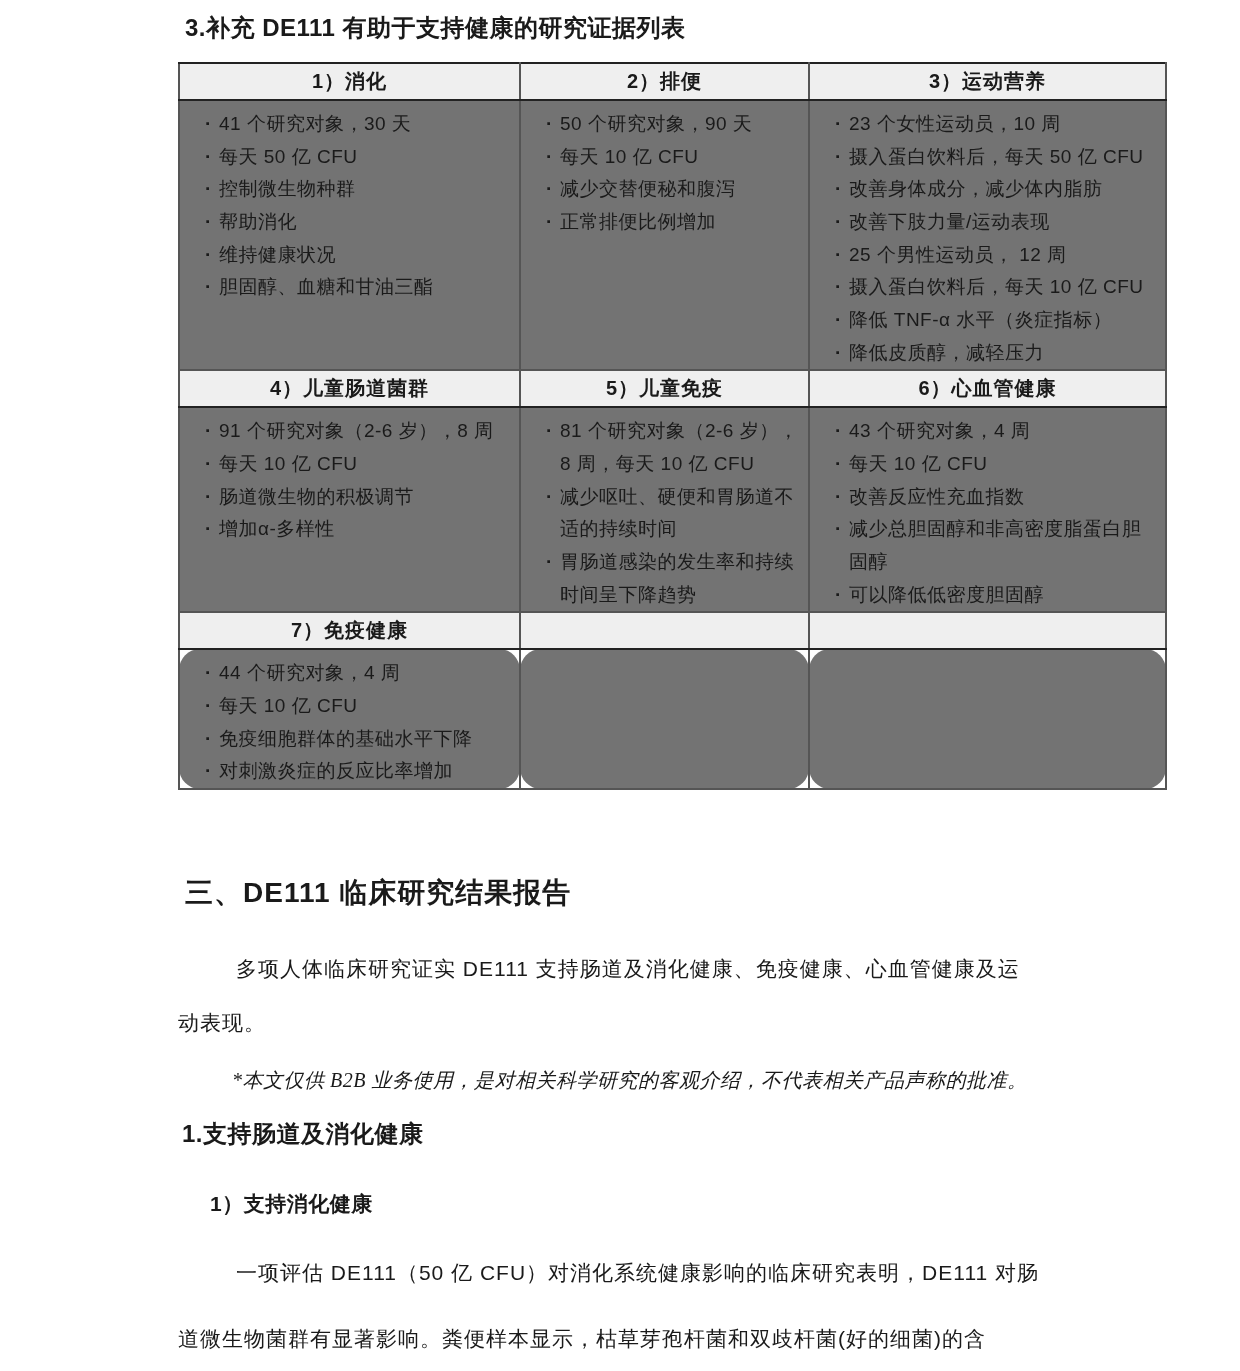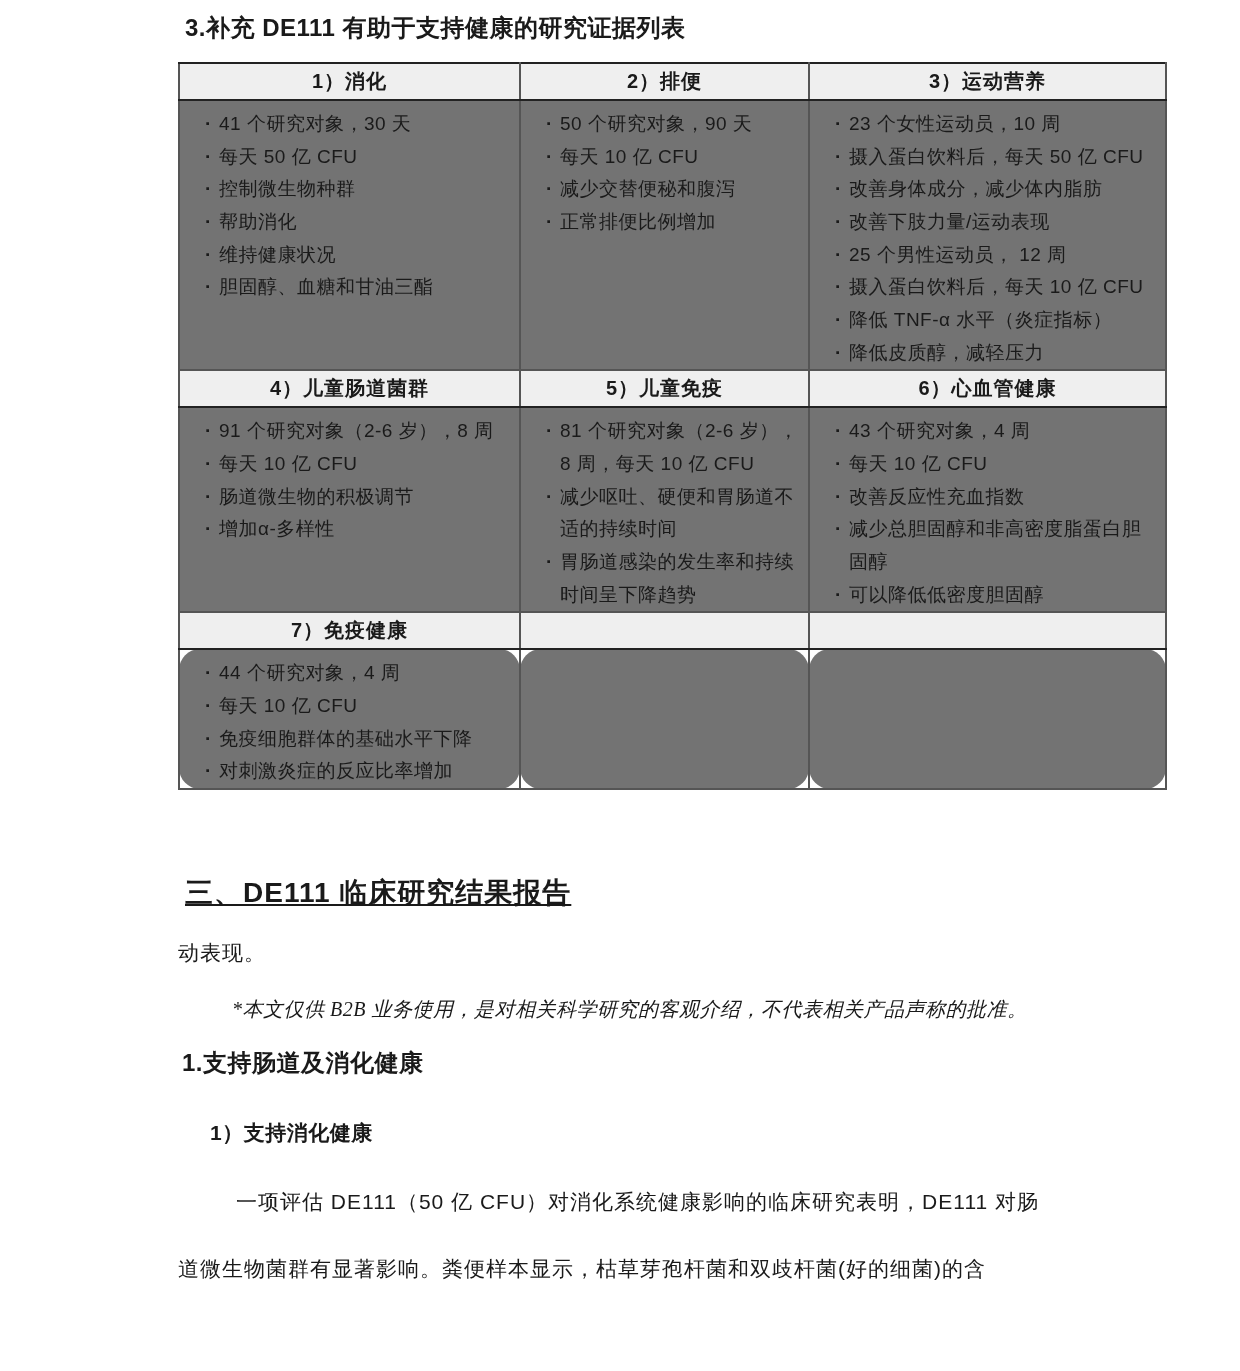--- a/index.html
+++ b/index.html
@@ -61,21 +61,20 @@
     left: 3px;
     top: 0;
     font-weight: bold;
   }
 
   .section-heading {
     margin: 84px 0 0 185px;
     font-size: 28px;
     font-weight: bold;
     letter-spacing: 1px;
-    text-decoration: underline;
   }
 
   .para-line {
     margin-left: 178px;
     width: 940px;
     font-size: 21px;
     line-height: 1.25;
     letter-spacing: 1px;
   }
   .indent { text-indent: 58px; }
@@ -205,20 +204,21 @@
           </ul>
         </td>
         <td></td>
         <td></td>
       </tr>
     </tbody>
   </table>
 
   <div class="section-heading">三、DE111 临床研究结果报告</div>
 
+  <div class="para-line indent intro-1">多项人体临床研究证实 DE111 支持肠道及消化健康、免疫健康、心血管健康及运</div>
   <div class="para-line intro-2">动表现。</div>
 
   <div class="disclaimer">*本文仅供 B2B 业务使用，是对相关科学研究的客观介绍，不代表相关产品声称的批准。</div>
 
   <div class="sub1-heading">1.支持肠道及消化健康</div>
   <div class="sub1-1-heading">1）支持消化健康</div>
 
   <div class="para-line indent body-first">一项评估 DE111（50 亿 CFU）对消化系统健康影响的临床研究表明，DE111 对肠</div>
   <div class="para-line body-line">道微生物菌群有显著影响。粪便样本显示，枯草芽孢杆菌和双歧杆菌(好的细菌)的含</div>
 

